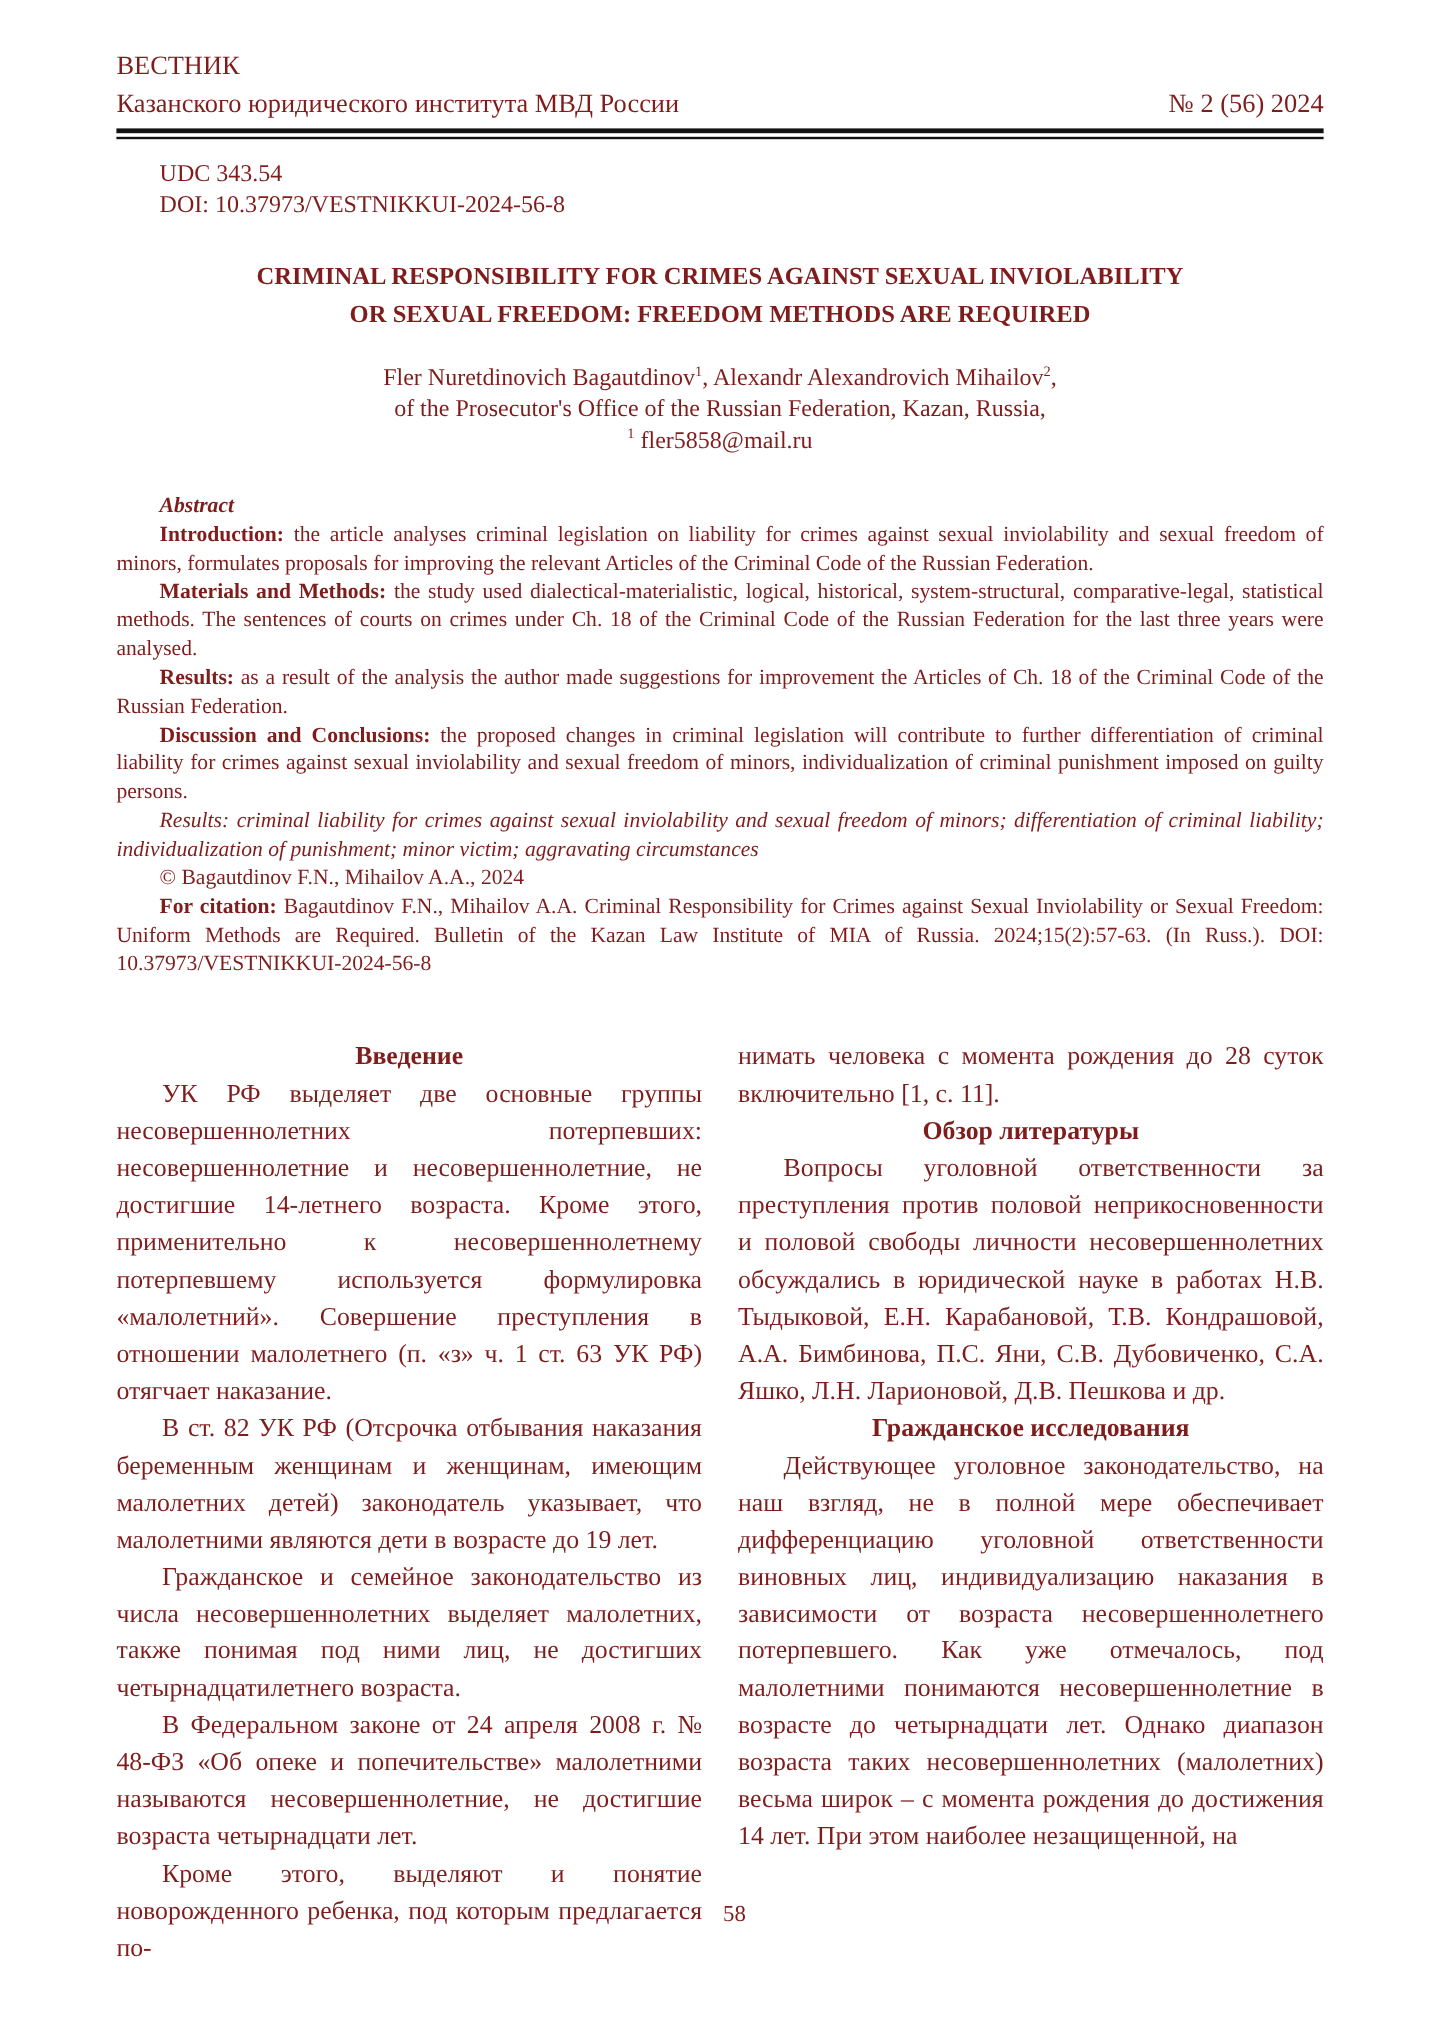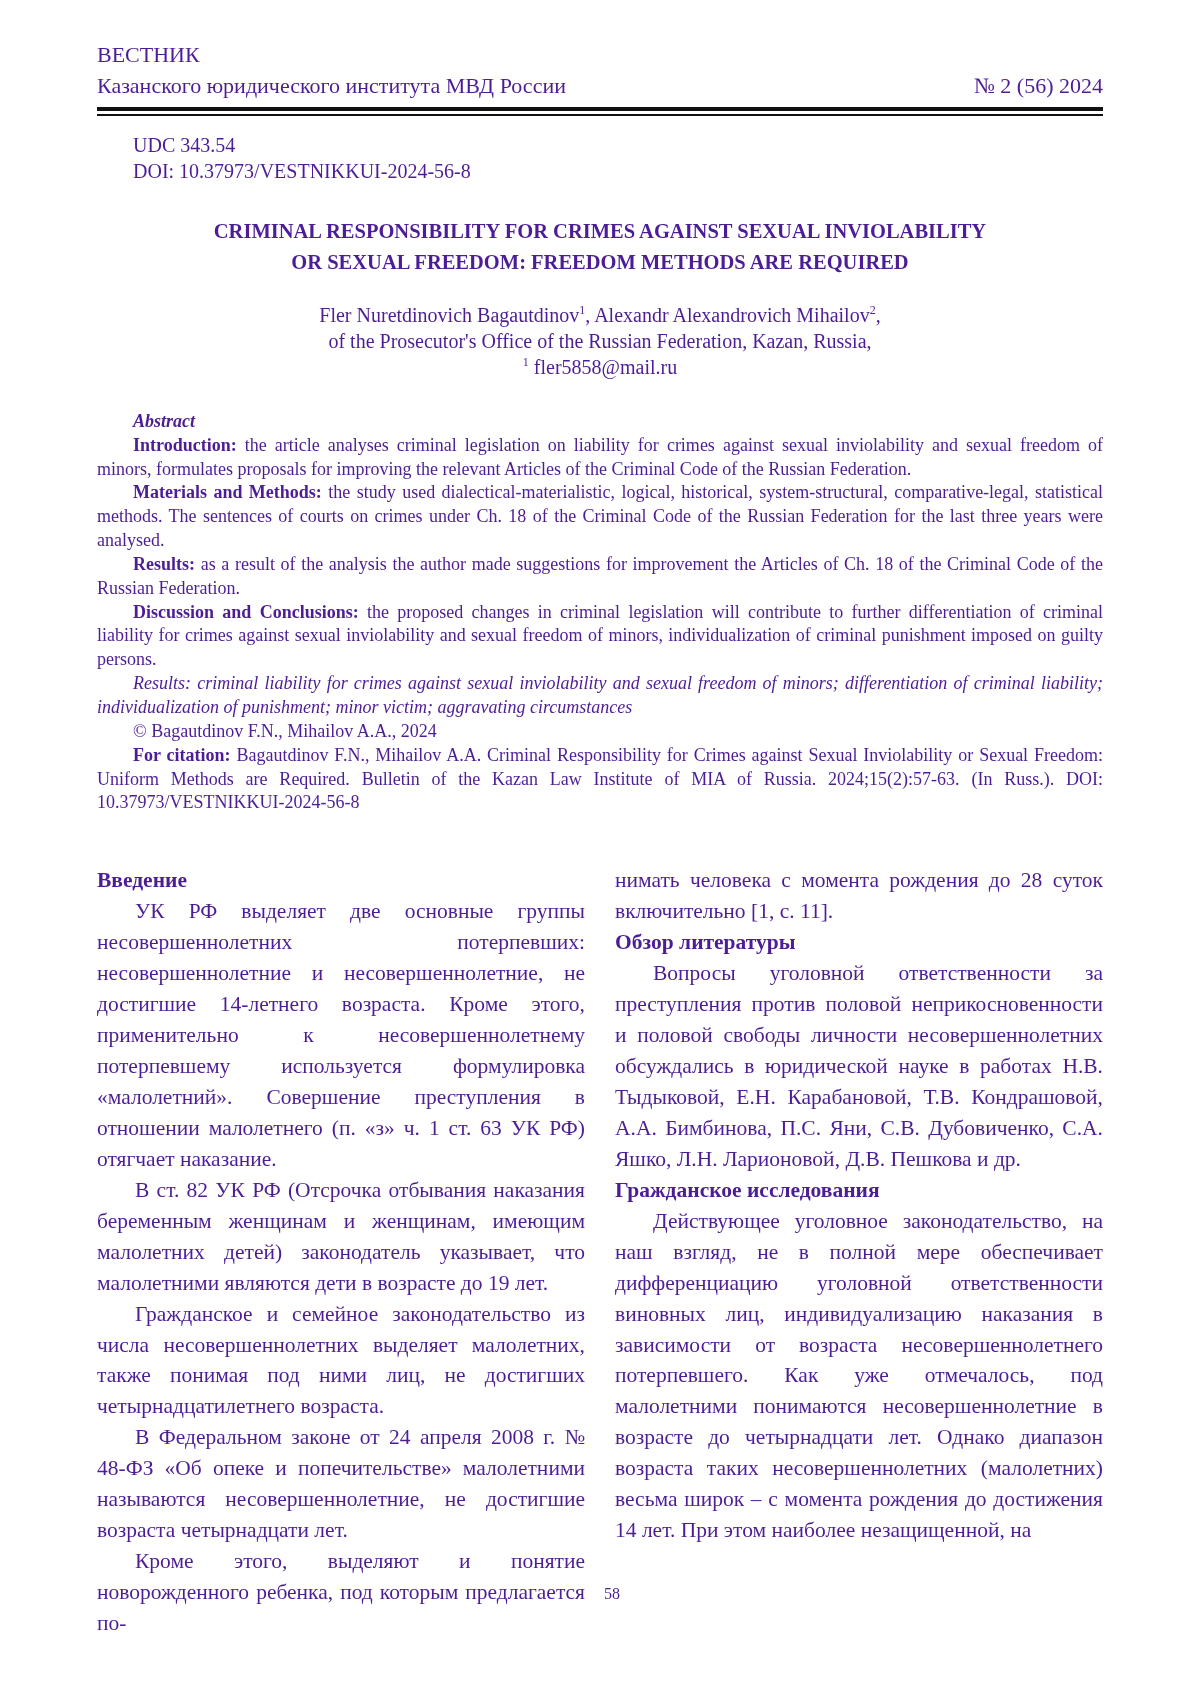--- a/index.html
+++ b/index.html
@@ -1,21 +1,21 @@
 <!DOCTYPE html>
 <html><head>
 <meta charset="utf-8">
 <style>
   html, body { margin:0; padding:0; background:#e8e8e8; }
   .page {
     position:relative;
     width:1200px; height:1697px;
     margin:0 auto;
     background:#ffffff;
-    color:#4c1d95;
+    color:#7f1d1d;
     font-family:"Liberation Serif", "DejaVu Serif", serif;
     box-sizing:border-box;
     padding:40px 97px 0 97px;
     overflow:hidden;
   }
 
   
   .jheader { font-size:22px; line-height:1.4; }
   .jheader-row { display:flex; justify-content:space-between; align-items:flex-end; }
   .double-rule {
@@ -52,29 +52,29 @@
     margin-top:50px;
     display:flex;
     gap:30px;
     font-size:21.5px;
     line-height:1.44;
     text-align:justify;
   }
   .col { flex:1 1 0; min-width:0; }
   .col p { margin:0; text-indent:38px; }
   .col p.cont { text-indent:0; }
-  .col-heading { font-weight:bold; text-indent:0 !important; }
+  .col-heading { text-align:center; font-weight:bold; text-indent:0 !important; }
 
   
   .page-number {
     position:absolute;
     left:0; right:0;
     top:1585px;
     text-align:center;
-    font-size:16px;
+    font-size:19px;
     padding-left:24px;
   }
 </style>
 </head>
 <body>
 
 <div class="page">
 
   <div class="jheader">
     <div>ВЕСТНИК</div>

